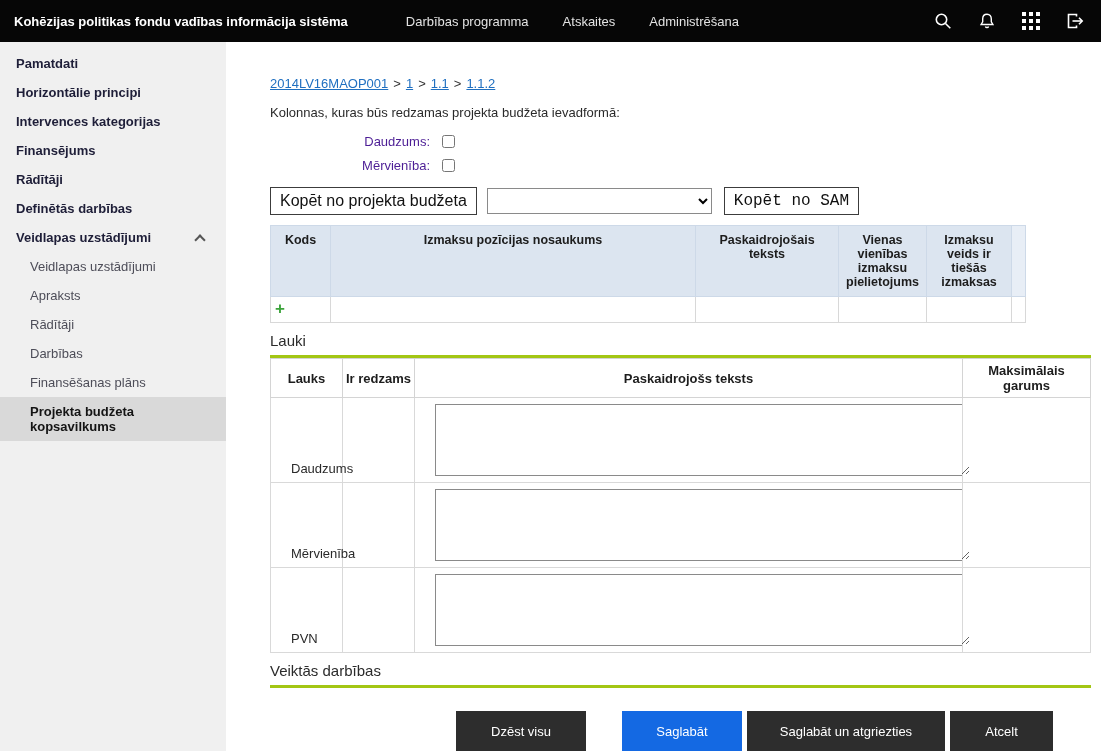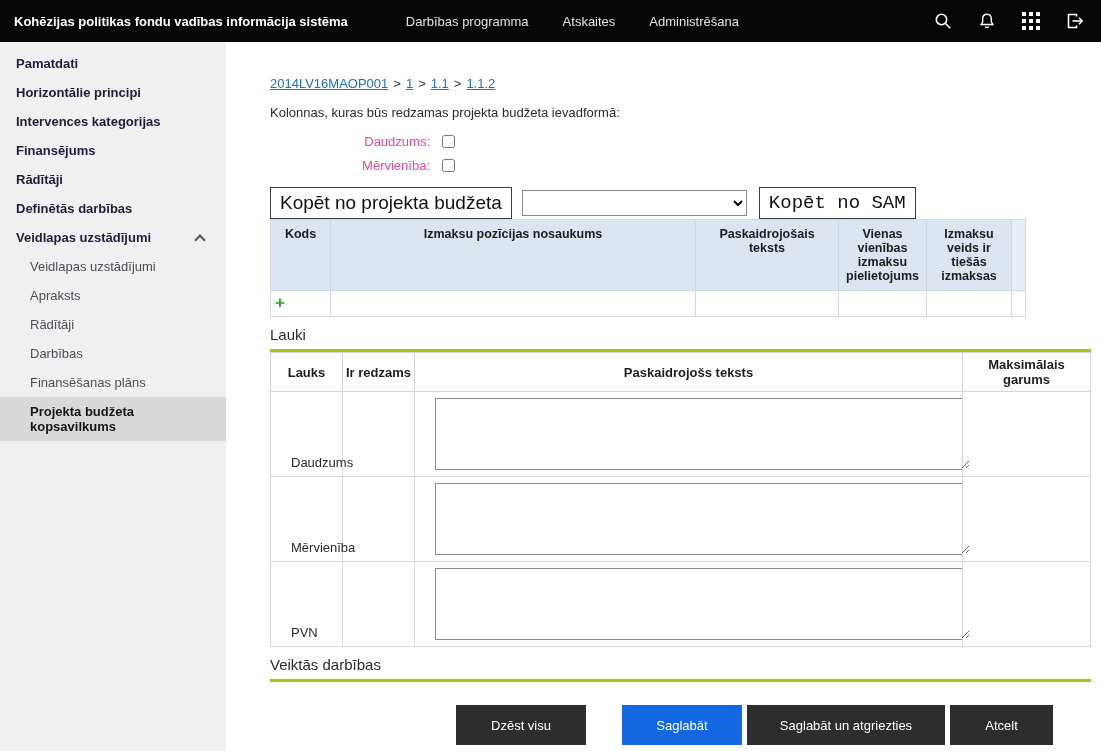--- a/index.html
+++ b/index.html
@@ -28,32 +28,32 @@
   .main { flex:1; padding:34px 11px 0 44px; background:#fff; }
 
   
   .breadcrumb { font-size:13px; margin-bottom:14px; }
   .crumb-link { color:#1f6fc0; text-decoration:underline; cursor:pointer; }
   .crumb-sep { color:#333; margin:0 5px; }
 
   
   .intro { font-size:13px; color:#2a2a2a; margin-bottom:9px; }
   .cb-row { display:flex; align-items:center; height:24px; }
-  .cb-label { display:inline-block; width:160px; text-align:right; margin-right:12px; color:#ec4899; }
+  .cb-label { display:inline-block; width:160px; text-align:right; margin-right:12px; color:#4c1d95; }
   .cb-row input[type=checkbox] { width:13px; height:13px; cursor:pointer; }
 
   .copy-row { display:flex; align-items:center; margin-top:10px; }
-  .btn-plain { background:#fff; border:1px solid #3c3c3c; font-family:inherit; font-size:19px;
+  .btn-plain { background:#fff; border:1px solid #3c3c3c; font-family:inherit; font-size:16px;
                padding:4px 9px; cursor:pointer; color:#111; }
   .copy-select { width:225px; height:26px; margin-left:10px; border:1px solid #8a8a8a;
                  font-family:inherit; font-size:13px; background:#fff; }
   .copy-sam { margin-left:12px;font-family:Liberation Mono, monospace; }
 
   
-  .budget-table { border-collapse:collapse; width:755px; table-layout:fixed; }
+  .budget-table { border-collapse:collapse; margin-top:10px; width:755px; table-layout:fixed; }
   .budget-table th { background:#dce5f0; font-size:12.5px; font-weight:bold; color:#1d1d1d;
                      padding:7px 4px; vertical-align:top; text-align:center; border:1px solid #cdd9e8; }
   .budget-table th.col-spacer { background:#e8eef6; }
   .budget-table td { border:1px solid #d8d8d8; background:#fff; height:26px; padding:2px 4px; }
   .col-kods { width:60px; }
   .col-name { width:365px; }
   .col-expl { width:143px; }
   .col-unit { width:88px; }
   .col-direct { width:85px; }
   .col-spacer { width:14px; }

